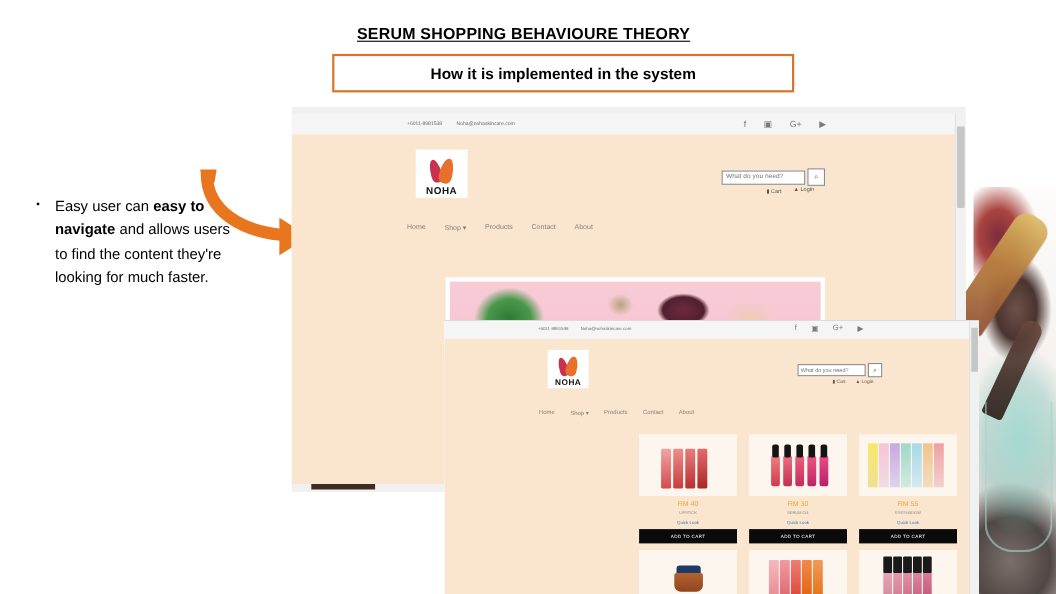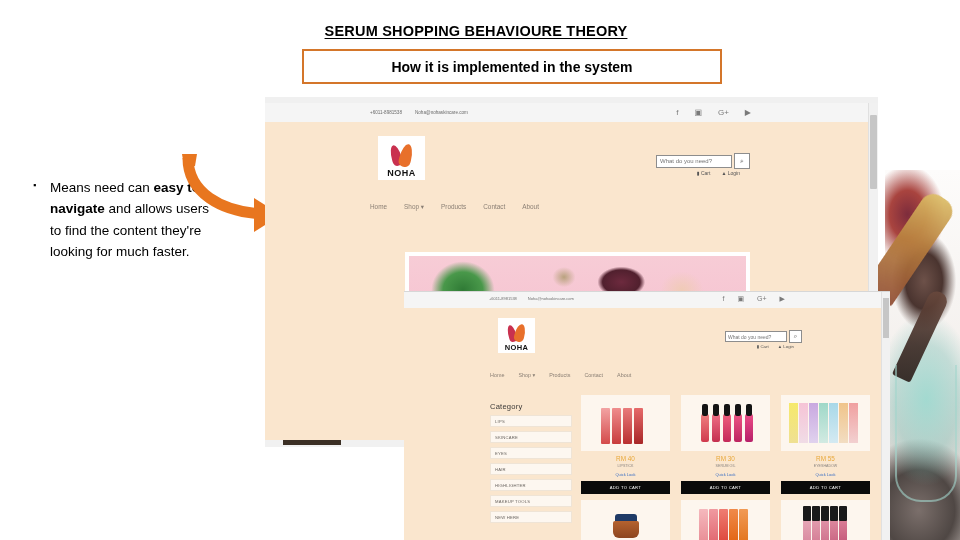--- a/index.html
+++ b/index.html
@@ -194,21 +194,21 @@
   </div>
 
   <div class="title">SERUM SHOPPING BEHAVIOURE THEORY</div>
   <div class="subtitle-box">
     <span>How it is implemented in the system</span>
   </div>
 
 
   <div class="bullet">
     <span class="sq">▪</span>
-    <span class="body"><span>Means need can </span><b>easy to navigate</b><span> and allows users to find the content they're looking for much faster.</span></span>
+    <span class="body"><span>Easy user can </span><b>easy to navigate</b><span> and allows users to find the content they're looking for much faster.</span></span>
   </div>
 
   <svg class="arrow" viewBox="0 0 115 90">
     <path d="M10,8 C10,42 42,62 86,64" stroke="#E8761F" stroke-width="11" fill="none" stroke-linecap="butt"></path>
     <path d="M4,4 L19,4 L17,16 L6,16 Z" fill="#E8761F"></path>
     <path d="M76,48 L103,65 L76,82 Z" fill="#E8761F"></path>
   </svg>
 
   <div class="win1">
     <div class="chrome-top"></div>
@@ -301,30 +301,20 @@
       </div>
 
       <div class="w2-nav">
         <span>Home</span>
         <span>Shop ▾</span>
         <span>Products</span>
         <span>Contact</span>
         <span>About</span>
       </div>
 
-      <div class="cat-panel">
-        <div class="cat-title">Category</div>
-        <div class="cat-item">LIPS</div>
-        <div class="cat-item">SKINCARE</div>
-        <div class="cat-item">EYES</div>
-        <div class="cat-item">HAIR</div>
-        <div class="cat-item">HIGHLIGHTER</div>
-        <div class="cat-item">MAKEUP TOOLS</div>
-        <div class="cat-item">NEW HERE</div>
-      </div>
 
       <div class="products">
         <div class="pcard">
           <div class="pimg">
             <div class="lipsticks">
               <i style="left:20px;background:linear-gradient(180deg,#f2a3a3,#d44b4b)"></i>
               <i style="left:31px;background:linear-gradient(180deg,#ef8d8d,#c83c3c)"></i>
               <i style="left:42px;background:linear-gradient(180deg,#e97b7b,#b93030)"></i>
               <i style="left:53px;background:linear-gradient(180deg,#e66a6a,#a82727)"></i>
             </div>

